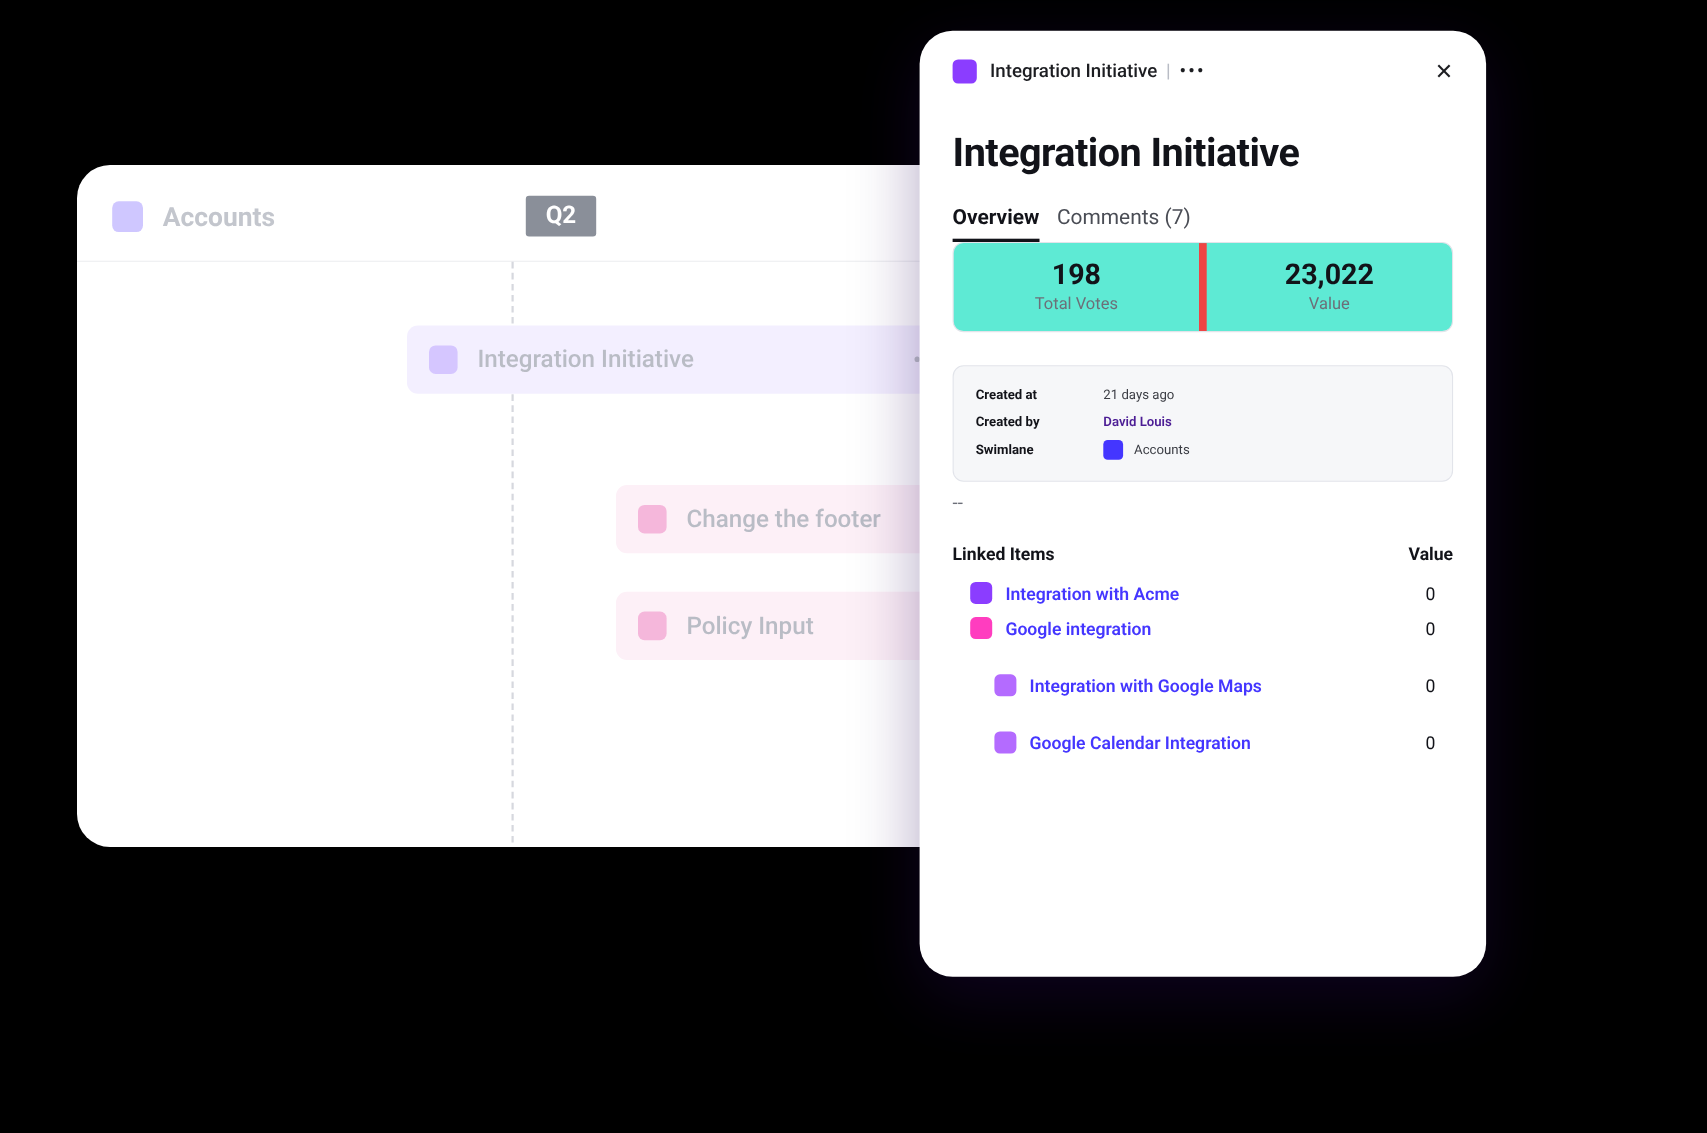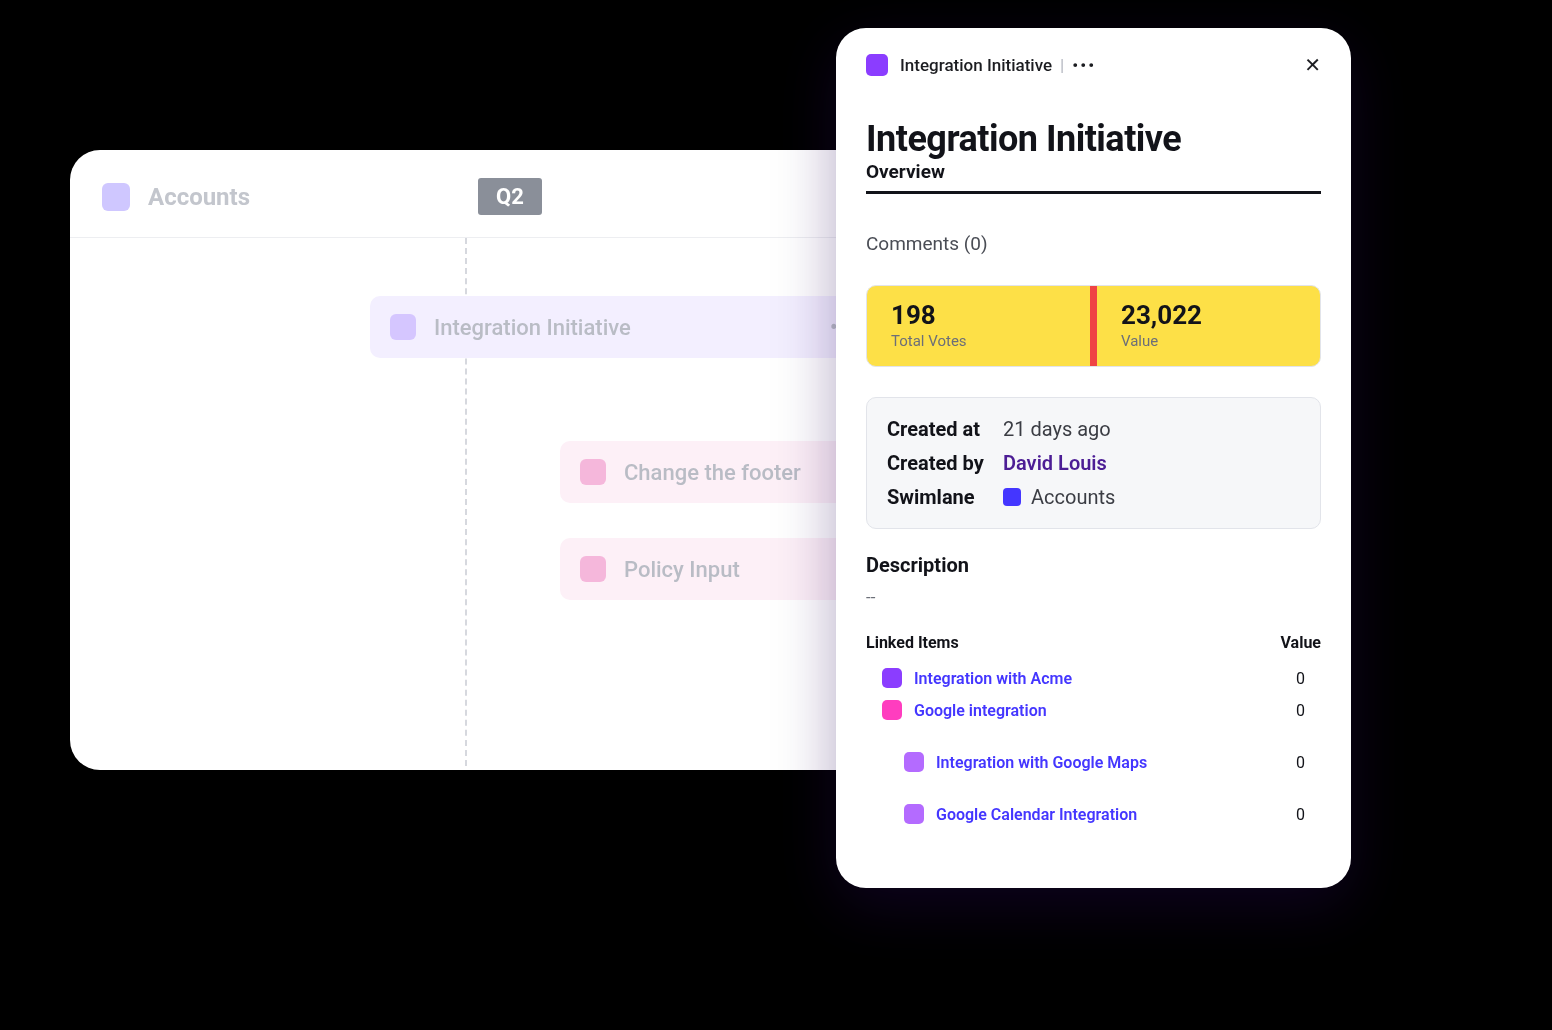--- a/index.html
+++ b/index.html
@@ -133,59 +133,59 @@
   .panel h1 {
     font-size: 36px;
     font-weight: 700;
     color: #121319;
     margin-top: 42px;
     letter-spacing: -0.5px;
   }
 
   .tabs {
     display: flex;
-    gap: 38px;
+    gap: 16px;
+    margin-top: 26px;
     border-bottom: none;
-    flex-direction: column;
   }
   .tab {
     font-size: 19px;
     color: #4a4d55;
     padding-bottom: 8px;
     cursor: pointer;
   }
   .tab.active {
     font-weight: 700;
     color: #121319;
     border-bottom: 3px solid #121319;
   }
 
   .stats {
     display: flex;
-    margin-top: 22px;
     border: 1px solid #e2e4ea;
     border-radius: 10px;
-    background: #fde047;
+    background: #5eead4;
     overflow: hidden;
+    text-align: center;
   }
   .stat {
     flex: 1;
     padding: 14px 24px 16px 24px;
   }
   .stat + .stat { border-left: 7px solid #ef4444; }
   .stat .num { font-size: 26px; font-weight: 700; color: #121319; }
   .stat .lbl { font-size: 15px; color: #6c6f78; margin-top: 2px; }
 
   .meta {
     margin-top: 30px;
     border: 1px solid #e2e4ea;
     border-radius: 10px;
     background: #f6f7f9;
     padding: 14px 20px;
-    font-size: 20px;
+    font-size: 12px;
     color: #121319;
   }
   .meta-row {
     display: flex;
     align-items: center;
     gap: 16px;
     padding: 5px 0;
   }
   .meta-row .k { width: 100px; font-weight: 700; }
   .meta-row .v { color: #3b3d44; }
@@ -259,21 +259,21 @@
       <span class="sep">|</span>
       <span class="dots">•••</span>
     </span>
     <span class="close-x">✕</span>
   </div>
 
   <h1>Integration Initiative</h1>
 
   <div class="tabs">
     <div class="tab active">Overview</div>
-    <div class="tab">Comments (0)</div>
+    <div class="tab">Comments (7)</div>
   </div>
 
   <div class="stats">
     <div class="stat">
       <div class="num">198</div>
       <div class="lbl">Total Votes</div>
     </div>
     <div class="stat">
       <div class="num">23,022</div>
       <div class="lbl">Value</div>
@@ -291,21 +291,20 @@
     </div>
     <div class="meta-row">
       <span class="k">Swimlane</span>
       <span class="v lane">
         <span class="sq"></span>
         <span>Accounts</span>
       </span>
     </div>
   </div>
 
-  <div class="sect-head">Description</div>
   <div class="desc-body">--</div>
 
   <div class="linked-head">
     <span>Linked Items</span>
     <span>Value</span>
   </div>
   <div class="linked-list" id="linked-list">
       <div class="lrow">
         <span class="sq sq-purple"></span>
         <span class="name">Integration with Acme</span>

